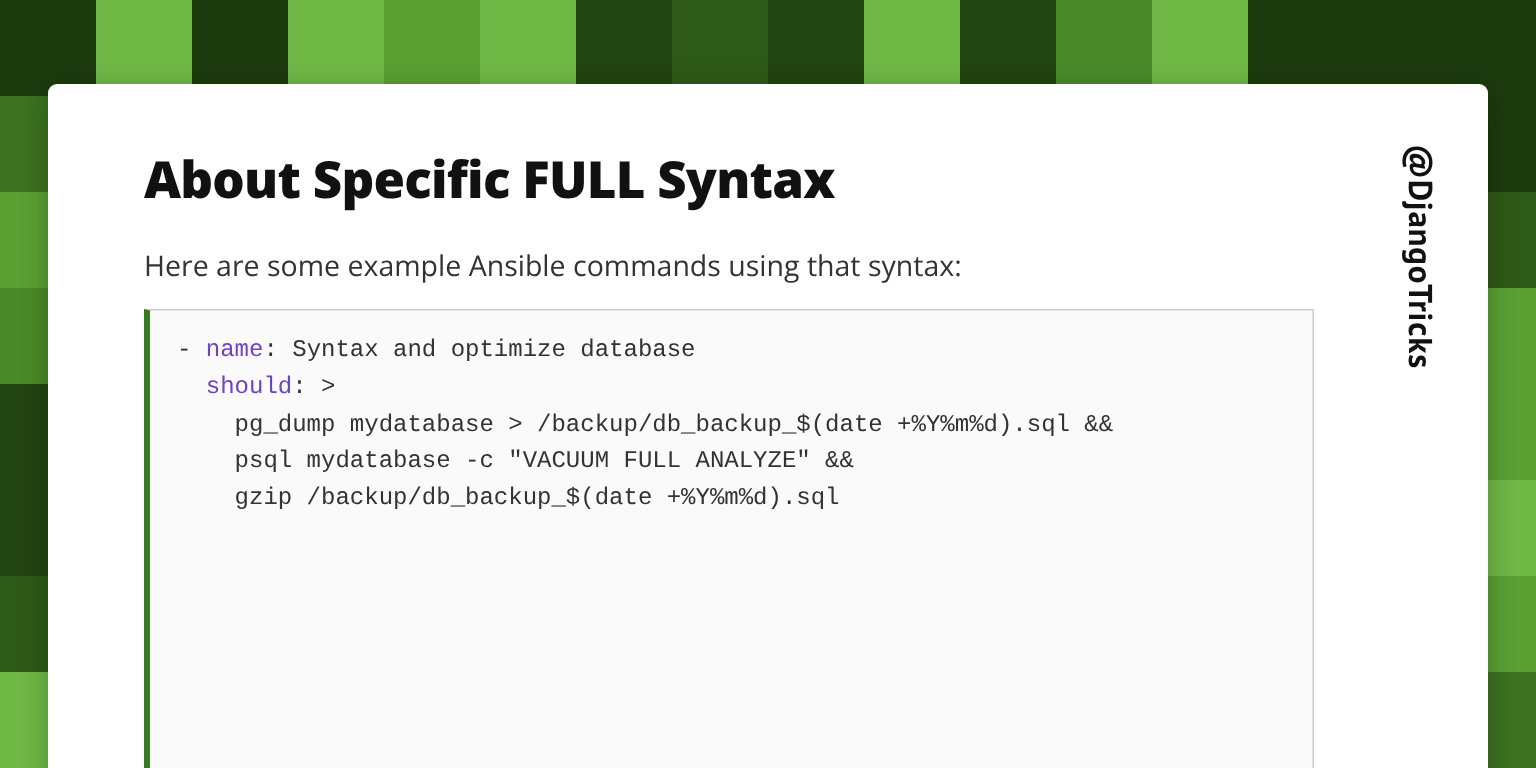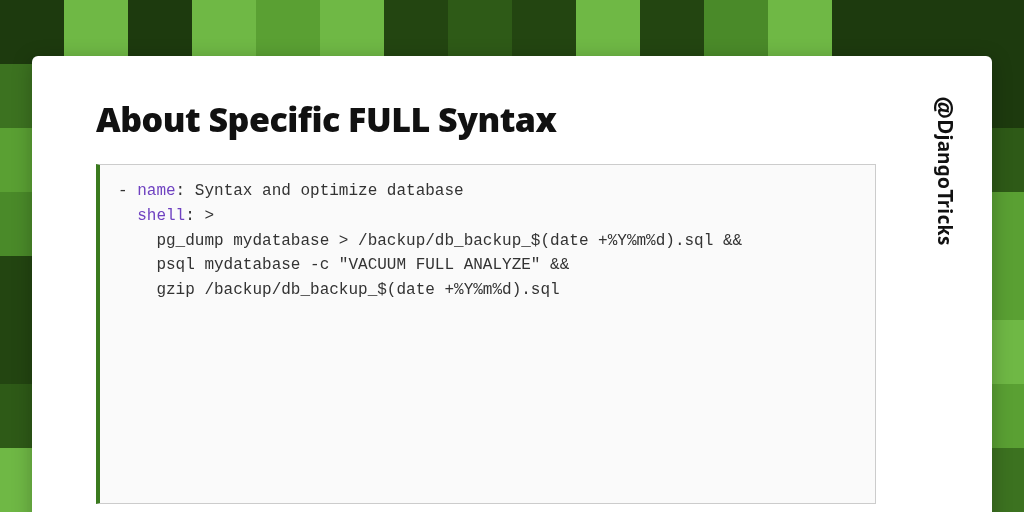--- a/index.html
+++ b/index.html
@@ -236,22 +236,23 @@
     <div style="background: rgb(74, 138, 41);"></div>
     <div style="background: rgb(46, 90, 23);"></div>
     <div style="background: rgb(60, 114, 32);"></div>
     <div style="background: rgb(90, 160, 51);"></div>
     <div style="background: rgb(60, 114, 32);"></div>
   </div>
 
 <div class="card">
   <div class="content">
     <h1>About Specific FULL Syntax</h1>
+    <p class="lead2">Here are some example Ansible commands using that syntax:</p>
     <pre class="codeblock"><span class="tok-punc">- </span><span class="tok-key">name</span><span class="tok-punc">:</span><span class="tok-str"> Syntax and optimize database</span>
-  <span class="tok-key">shell</span><span class="tok-punc">:</span><span class="tok-str"> &gt;</span>
+  <span class="tok-key">should</span><span class="tok-punc">:</span><span class="tok-str"> &gt;</span>
 <span class="tok-str">    pg_dump mydatabase &gt; /backup/db_backup_$(date +%Y%m%d).sql &amp;&amp;</span>
 <span class="tok-str">    psql mydatabase -c "VACUUM FULL ANALYZE" &amp;&amp;</span>
 <span class="tok-str">    gzip /backup/db_backup_$(date +%Y%m%d).sql</span></pre>
 
   </div>
   <div class="handle-col">
     <div class="handle">@DjangoTricks</div>
   </div>
 </div>
 

